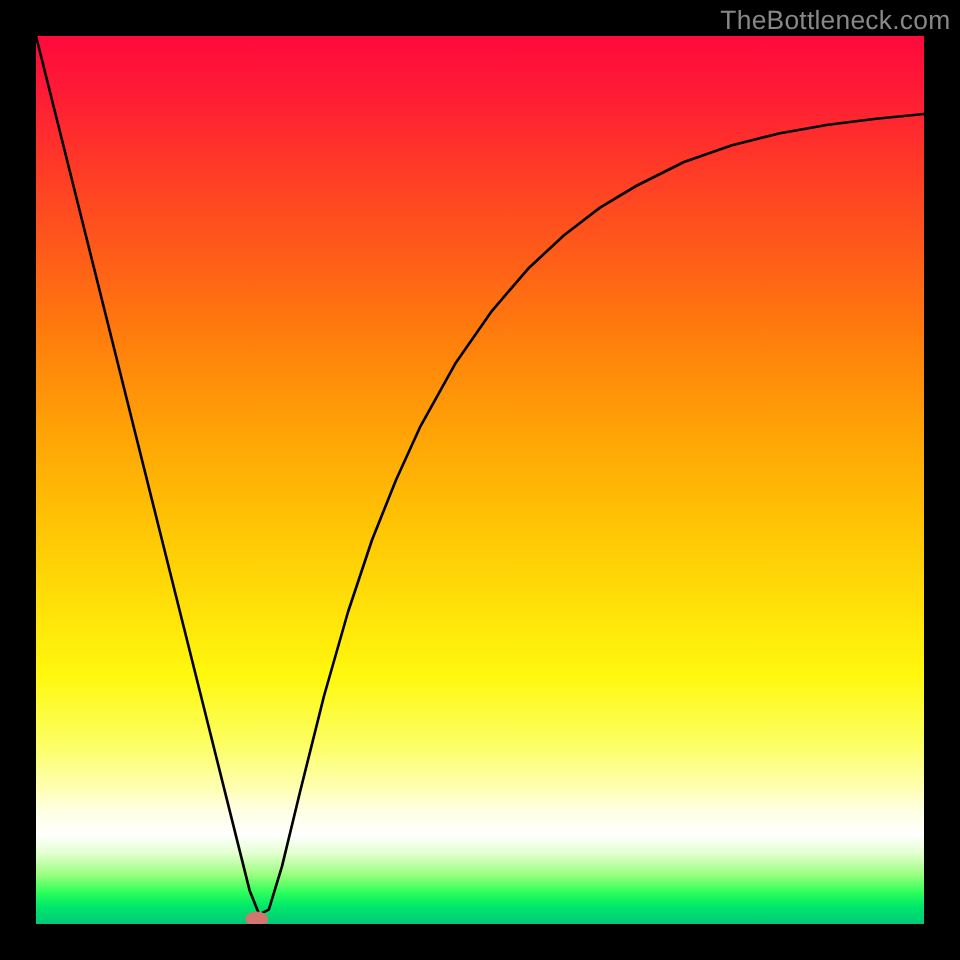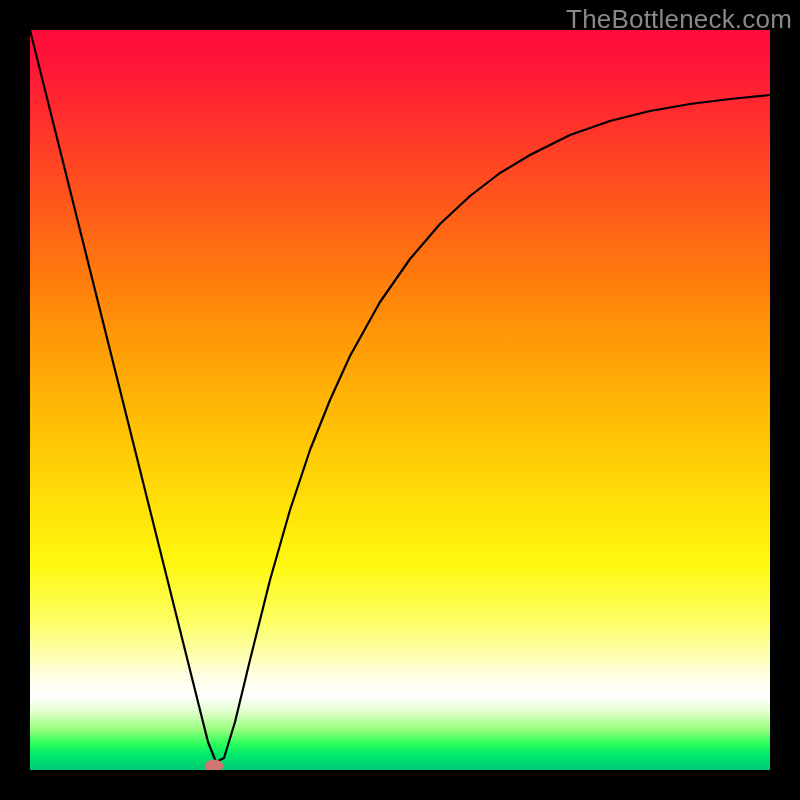--- a/index.html
+++ b/index.html
@@ -60,21 +60,21 @@
   }
   .dot {
     fill: #d2776f;
     stroke: #d2776f;
   }
   .watermark {
     position: absolute;
     top: 4px;
     right: 8px;
     color: #888;
-    font-size: 26px;
+    font-size: 22px;
     letter-spacing: 0.2px;
     font-weight: 400;
     user-select: none;
   }
 </style>
 </head>
 <body>
 
 <div class="frame">
   <div class="plot-area">

